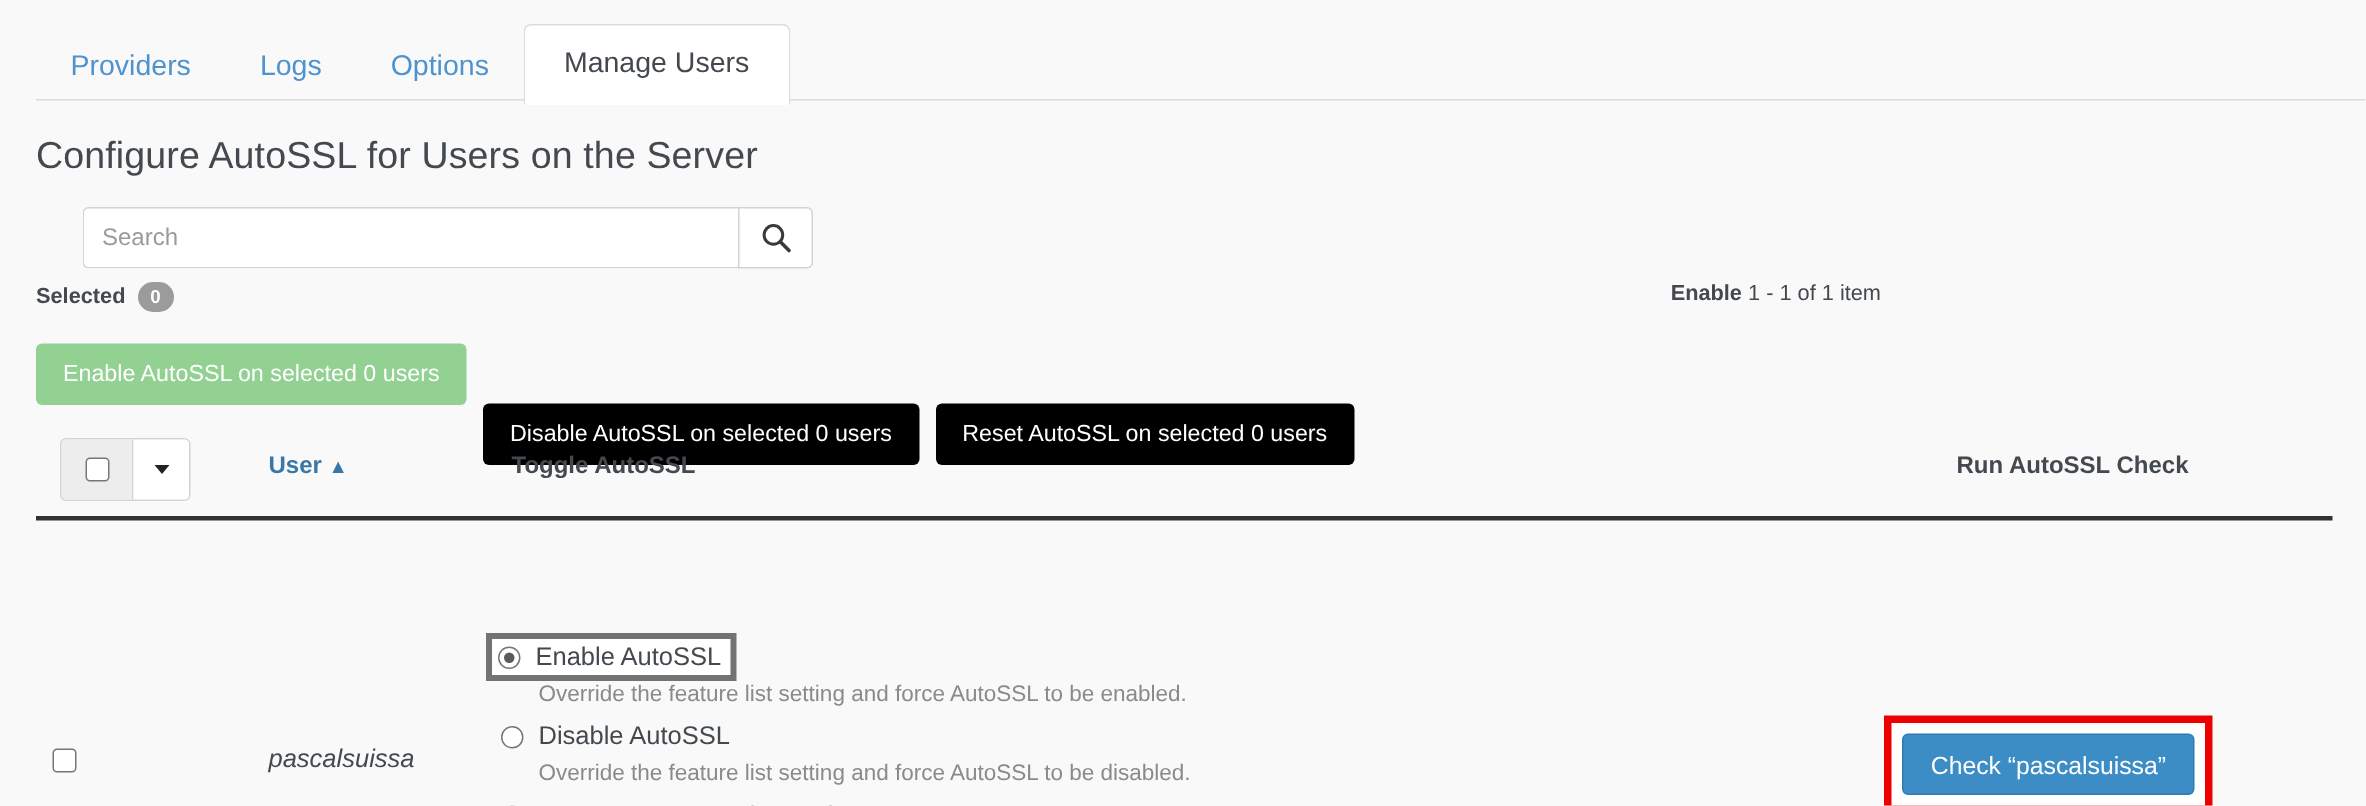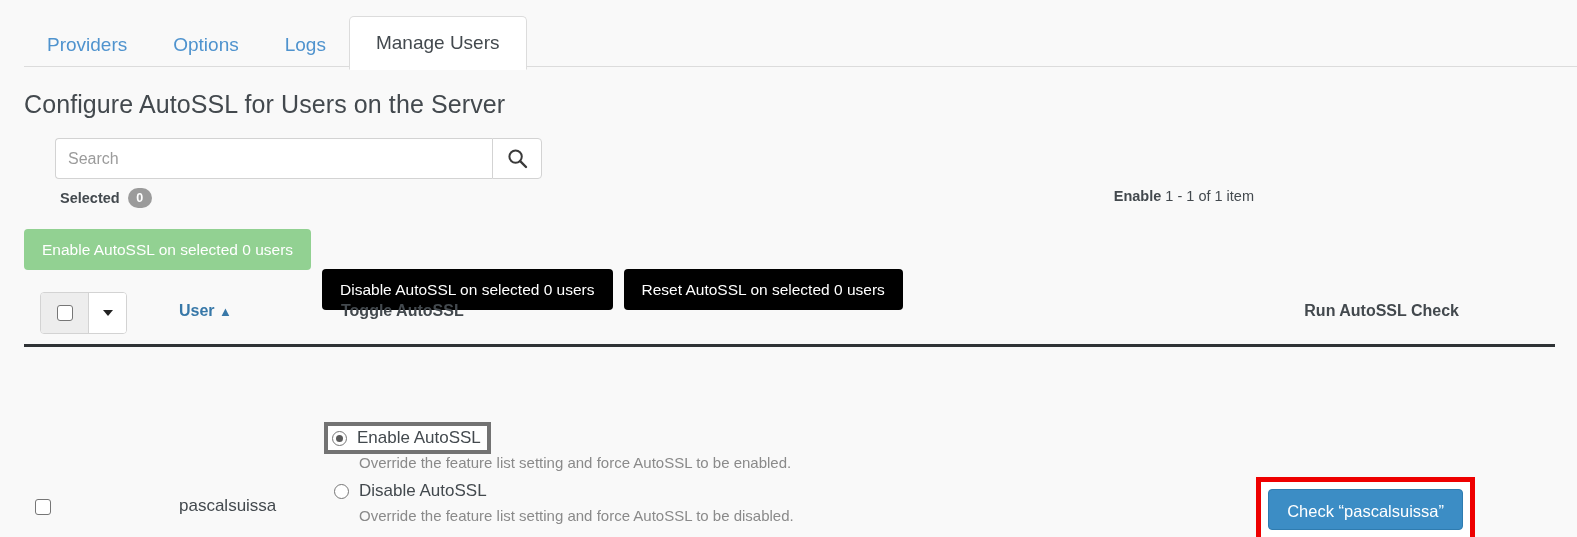--- a/index.html
+++ b/index.html
@@ -122,21 +122,20 @@
   .selected-row {
     position: absolute;
     left: 24px;
     top: 188px;
     display: flex;
     align-items: center;
     gap: 8px;
     font-size: 14.5px;
     font-weight: bold;
     color: #43494e;
-    margin-left: 36px;
   }
   .badge {
     display: inline-flex;
     align-items: center;
     justify-content: center;
     min-width: 24px;
     height: 20px;
     padding: 0 7px;
     box-sizing: border-box;
     border-radius: 11px;
@@ -264,20 +263,21 @@
     left: 11px;
     top: 152px;
   }
   .cell-user {
     position: absolute;
     left: 155px;
     top: 149px;
     font-size: 17px;
     color: #43494e;
     white-space: nowrap;
+    font-style: italic;
   }
 
   .radiogroup {
     position: absolute;
     left: 310px;
     top: 78px;
     width: 740px;
   }
   .radio-line {
     display: flex;
@@ -349,22 +349,22 @@
 </style>
 </head>
 <body>
 
 <div class="page">
 
   <div class="tabbar">
     <div class="tabbar-line"></div>
     <div class="tabs">
       <div class="tab">Providers</div>
+      <div class="tab">Logs</div>
       <div class="tab">Options</div>
-      <div class="tab">Logs</div>
       <div class="tab active">Manage Users</div>
     </div>
   </div>
 
   <div class="page-title">Configure AutoSSL for Users on the Server</div>
 
   <div class="searchwrap">
     <input class="search-input" type="text" placeholder="Search" style="">
     <button class="search-btn">
       <span>

